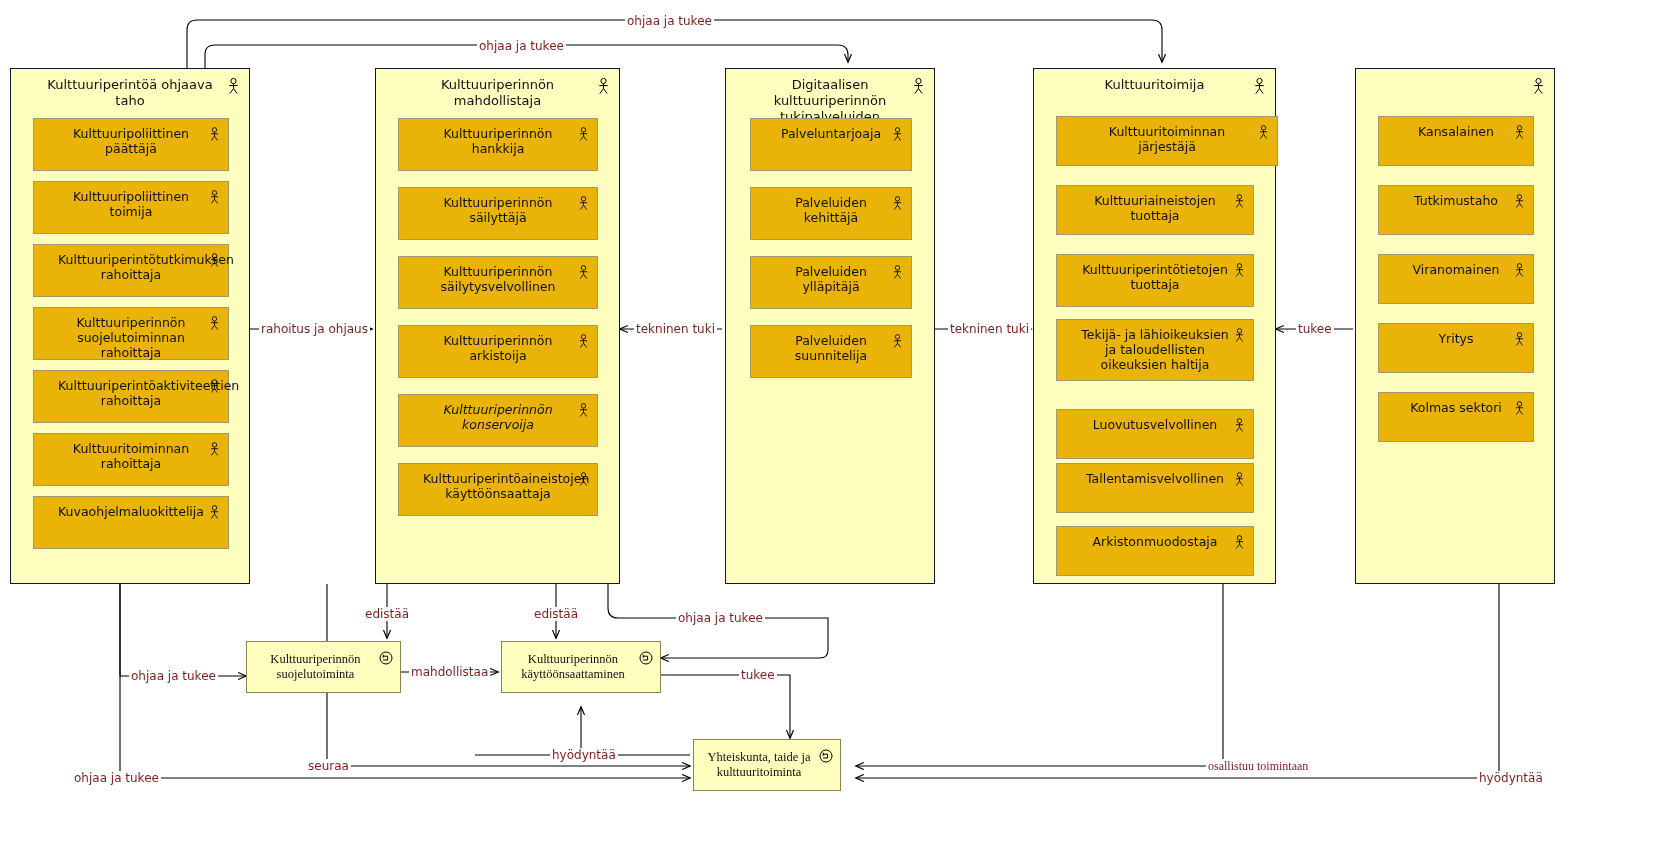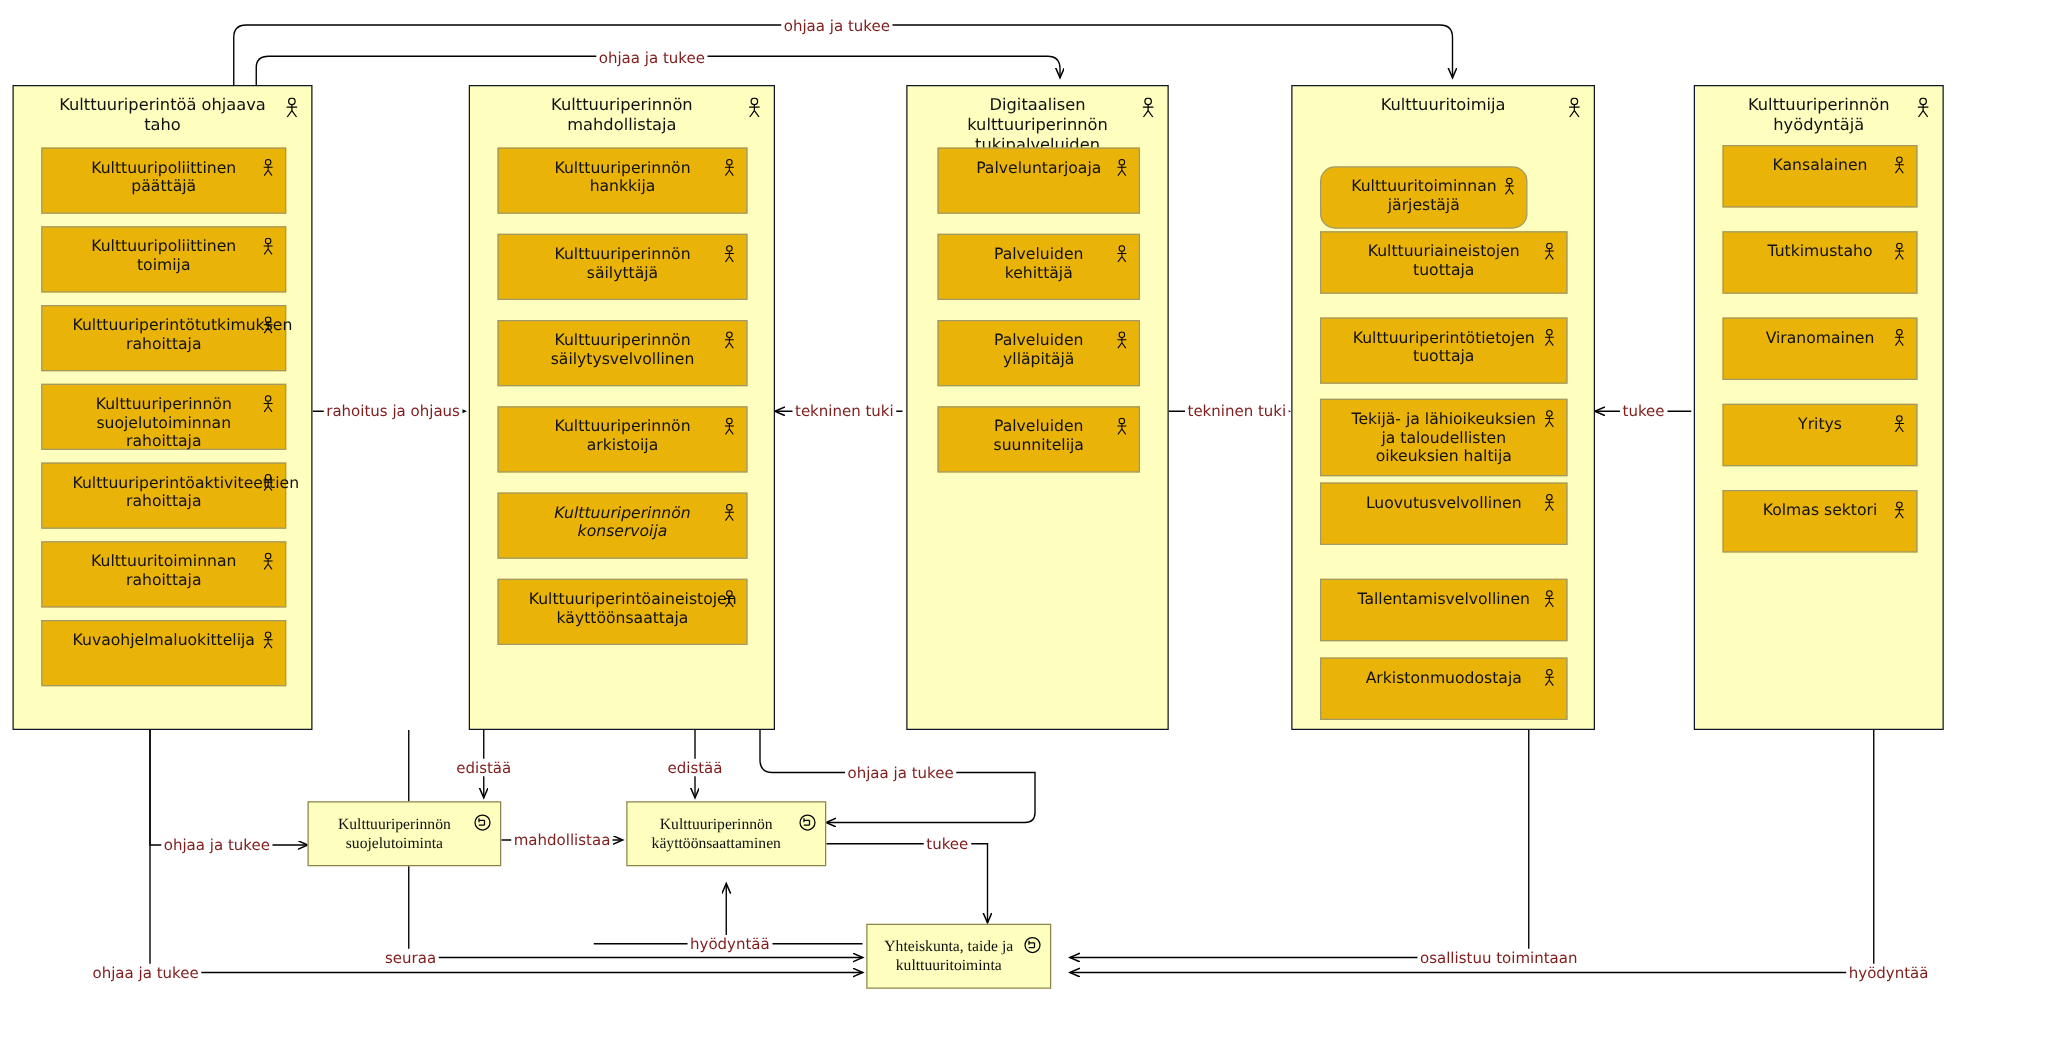--- a/index.html
+++ b/index.html
@@ -132,21 +132,21 @@
   <div class="elabel" style="left:1296px;top:322px;">tukee</div>
   <div class="elabel" style="left:363px;top:607px;">edistää</div>
   <div class="elabel" style="left:532px;top:607px;">edistää</div>
   <div class="elabel" style="left:676px;top:611px;">ohjaa ja tukee</div>
   <div class="elabel" style="left:409px;top:665px;">mahdollistaa</div>
   <div class="elabel" style="left:739px;top:668px;">tukee</div>
   <div class="elabel" style="left:129px;top:669px;">ohjaa ja tukee</div>
   <div class="elabel" style="left:306px;top:759px;">seuraa</div>
   <div class="elabel" style="left:550px;top:748px;">hyödyntää</div>
   <div class="elabel" style="left:72px;top:771px;">ohjaa ja tukee</div>
-  <div class="elabel" style="left:1134px;top:759px;">osallistuu toimintaan</div>
+  <div class="elabel" style="left:1206px;top:759px;font-family:Liberation Serif, serif;">osallistuu toimintaan</div>
   <div class="elabel" style="left:1477px;top:771px;">hyödyntää</div>
 
   <div class="group" style="left:10px;top:68px;width:240px;height:516px;">
     <div class="group-title">Kulttuuriperintöä ohjaava taho</div>
     <span class="group-actor-icon">
       <svg width="13" height="17" viewBox="0 0 13 17">
           <circle cx="6.5" cy="3" r="2.6" fill="none" stroke="#000" stroke-width="1"></circle>
           <line x1="6.5" y1="5.8" x2="6.5" y2="10.5" stroke="#000" stroke-width="1"></line>
           <line x1="2.3" y1="7.6" x2="10.7" y2="7.6" stroke="#000" stroke-width="1"></line>
           <line x1="6.5" y1="10.5" x2="2.8" y2="15.6" stroke="#000" stroke-width="1"></line>
@@ -353,21 +353,21 @@
   <div class="group" style="left:1033px;top:68px;width:243px;height:516px;">
     <div class="group-title">Kulttuuritoimija</div>
     <span class="group-actor-icon"><svg width="13" height="17" viewBox="0 0 13 17">
           <circle cx="6.5" cy="3" r="2.6" fill="none" stroke="#000" stroke-width="1"></circle>
           <line x1="6.5" y1="5.8" x2="6.5" y2="10.5" stroke="#000" stroke-width="1"></line>
           <line x1="2.3" y1="7.6" x2="10.7" y2="7.6" stroke="#000" stroke-width="1"></line>
           <line x1="6.5" y1="10.5" x2="2.8" y2="15.6" stroke="#000" stroke-width="1"></line>
           <line x1="6.5" y1="10.5" x2="10.2" y2="15.6" stroke="#000" stroke-width="1"></line>
         </svg></span>
 
-    <div class="card" style="left:22px;top:64px;width:166px;height:50px;border-radius:12px;">
+    <div class="card" style="left:22px;top:47px;width:222px;height:50px;">
       <div class="card-label">Kulttuuritoiminnan järjestäjä</div>
       <span class="card-actor-icon"><svg width="11" height="15" viewBox="0 0 13 17">
             <circle cx="6.5" cy="3" r="2.6" fill="none" stroke="#000" stroke-width="1"></circle>
             <line x1="6.5" y1="5.8" x2="6.5" y2="10.5" stroke="#000" stroke-width="1"></line>
             <line x1="2.3" y1="7.6" x2="10.7" y2="7.6" stroke="#000" stroke-width="1"></line>
             <line x1="6.5" y1="10.5" x2="2.8" y2="15.6" stroke="#000" stroke-width="1"></line>
             <line x1="6.5" y1="10.5" x2="10.2" y2="15.6" stroke="#000" stroke-width="1"></line>
           </svg></span>
     </div>
     <div class="card" style="left:22px;top:116px;width:198px;height:50px;">
@@ -393,21 +393,21 @@
     <div class="card" style="left:22px;top:250px;width:198px;height:62px;">
       <div class="card-label">Tekijä- ja lähioikeuksien ja taloudellisten oikeuksien haltija</div>
       <span class="card-actor-icon"><svg width="11" height="15" viewBox="0 0 13 17">
             <circle cx="6.5" cy="3" r="2.6" fill="none" stroke="#000" stroke-width="1"></circle>
             <line x1="6.5" y1="5.8" x2="6.5" y2="10.5" stroke="#000" stroke-width="1"></line>
             <line x1="2.3" y1="7.6" x2="10.7" y2="7.6" stroke="#000" stroke-width="1"></line>
             <line x1="6.5" y1="10.5" x2="2.8" y2="15.6" stroke="#000" stroke-width="1"></line>
             <line x1="6.5" y1="10.5" x2="10.2" y2="15.6" stroke="#000" stroke-width="1"></line>
           </svg></span>
     </div>
-    <div class="card" style="left:22px;top:317px;width:198px;height:50px;">
+    <div class="card" style="left:22px;top:340px;width:198px;height:50px;">
       <div class="card-label">Luovutusvelvollinen</div>
       <span class="card-actor-icon"><svg width="11" height="15" viewBox="0 0 13 17">
             <circle cx="6.5" cy="3" r="2.6" fill="none" stroke="#000" stroke-width="1"></circle>
             <line x1="6.5" y1="5.8" x2="6.5" y2="10.5" stroke="#000" stroke-width="1"></line>
             <line x1="2.3" y1="7.6" x2="10.7" y2="7.6" stroke="#000" stroke-width="1"></line>
             <line x1="6.5" y1="10.5" x2="2.8" y2="15.6" stroke="#000" stroke-width="1"></line>
             <line x1="6.5" y1="10.5" x2="10.2" y2="15.6" stroke="#000" stroke-width="1"></line>
           </svg></span>
     </div>
     <div class="card" style="left:22px;top:394px;width:198px;height:50px;">
@@ -426,21 +426,20 @@
             <circle cx="6.5" cy="3" r="2.6" fill="none" stroke="#000" stroke-width="1"></circle>
             <line x1="6.5" y1="5.8" x2="6.5" y2="10.5" stroke="#000" stroke-width="1"></line>
             <line x1="2.3" y1="7.6" x2="10.7" y2="7.6" stroke="#000" stroke-width="1"></line>
             <line x1="6.5" y1="10.5" x2="2.8" y2="15.6" stroke="#000" stroke-width="1"></line>
             <line x1="6.5" y1="10.5" x2="10.2" y2="15.6" stroke="#000" stroke-width="1"></line>
           </svg></span>
     </div>
   </div>
 
   <div class="group" style="left:1355px;top:68px;width:200px;height:516px;">
-    <div class="group-title">Kulttuuriperinnön hyödyntäjä</div>
     <span class="group-actor-icon"><svg width="13" height="17" viewBox="0 0 13 17">
           <circle cx="6.5" cy="3" r="2.6" fill="none" stroke="#000" stroke-width="1"></circle>
           <line x1="6.5" y1="5.8" x2="6.5" y2="10.5" stroke="#000" stroke-width="1"></line>
           <line x1="2.3" y1="7.6" x2="10.7" y2="7.6" stroke="#000" stroke-width="1"></line>
           <line x1="6.5" y1="10.5" x2="2.8" y2="15.6" stroke="#000" stroke-width="1"></line>
           <line x1="6.5" y1="10.5" x2="10.2" y2="15.6" stroke="#000" stroke-width="1"></line>
         </svg></span>
 
     <div class="card" style="left:22px;top:47px;width:156px;height:50px;">
       <div class="card-label">Kansalainen</div>

